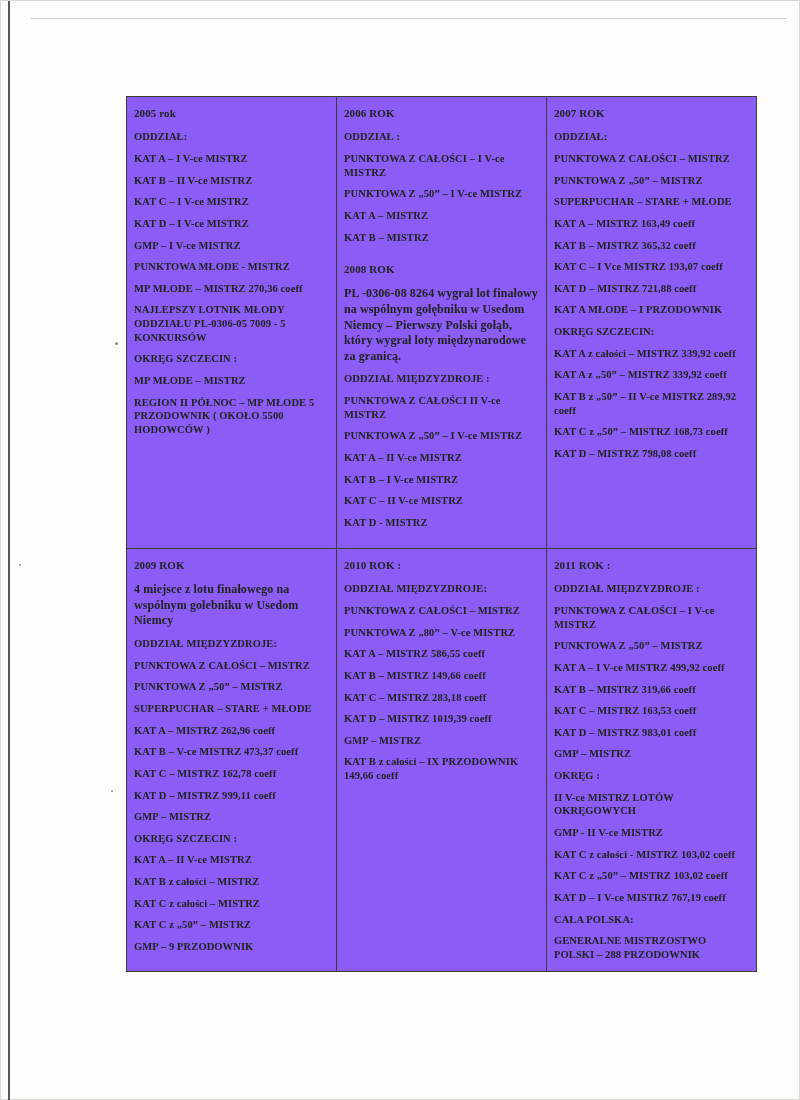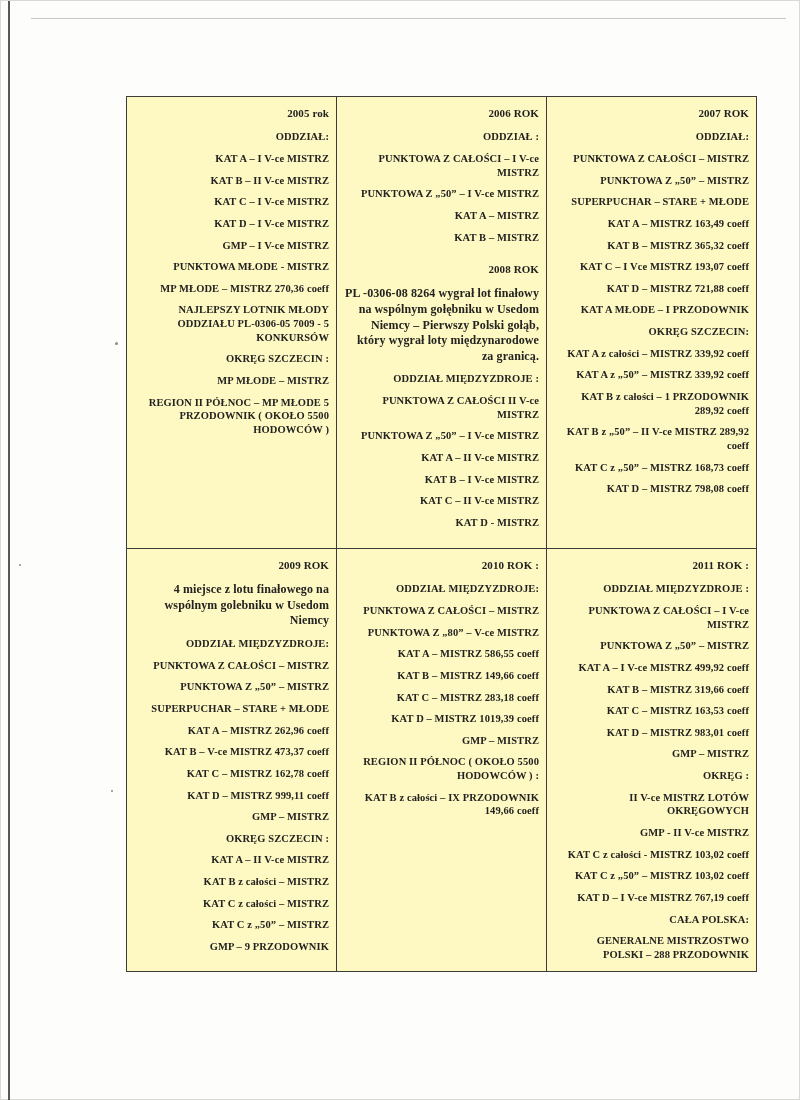--- a/index.html
+++ b/index.html
@@ -36,23 +36,23 @@
     grid-template-columns:210px 210px 210px;
     grid-template-rows:452px 423px;
     border-top:1px solid #3c3c3a;
     border-left:1px solid #3c3c3a;
   }
   .cell {
     border-right:1px solid #3c3c3a;
     border-bottom:1px solid #3c3c3a;
     box-sizing:border-box;
     padding:9px 7px 6px;
-    text-align:right;
+    text-align:left;
     overflow:hidden;
-    background:#fef9c3;
+    background:#8b5cf6;
   }
   .line {
     margin:0 0 8px;
     font-size:10.5px;
     font-weight:bold;
     line-height:1.3;
     color:#222220;
     letter-spacing:0.1px;
   }
   .year { margin-bottom:10px; font-size:11px; }
@@ -148,21 +148,20 @@
   <p class="line">KAT D – MISTRZ 721,88 coeff</p>
 
   <p class="line">KAT A MŁODE – I PRZODOWNIK</p>
 
   <p class="line">OKRĘG SZCZECIN:</p>
 
   <p class="line">KAT A z całości – MISTRZ 339,92 coeff</p>
 
   <p class="line">KAT A z „50” – MISTRZ 339,92 coeff</p>
 
-  <p class="line">KAT B z całości – 1 PRZODOWNIK 289,92 coeff</p>
 
   <p class="line">KAT B z „50” – II V-ce MISTRZ 289,92 coeff</p>
 
 
   <p class="line">KAT C z „50” – MISTRZ 168,73 coeff</p>
 
   <p class="line">KAT D – MISTRZ 798,08 coeff</p>
 </div>
     <div class="cell">
   <p class="line year">2009 ROK</p>
@@ -211,21 +210,20 @@
   <p class="line">KAT A – MISTRZ 586,55 coeff</p>
 
   <p class="line">KAT B – MISTRZ 149,66 coeff</p>
 
   <p class="line">KAT C – MISTRZ 283,18 coeff</p>
 
   <p class="line">KAT D – MISTRZ 1019,39 coeff</p>
 
   <p class="line">GMP – MISTRZ</p>
 
-  <p class="line">REGION II PÓŁNOC ( OKOŁO 5500 HODOWCÓW ) :</p>
 
 
   <p class="line">KAT B z całości – IX PRZODOWNIK 149,66 coeff</p>
 </div>
     <div class="cell">
   <p class="line year">2011 ROK :</p>
 
   <p class="line">ODDZIAŁ MIĘDZYZDROJE :</p>
 
   <p class="line">PUNKTOWA Z CAŁOŚCI – I V-ce MISTRZ</p>

